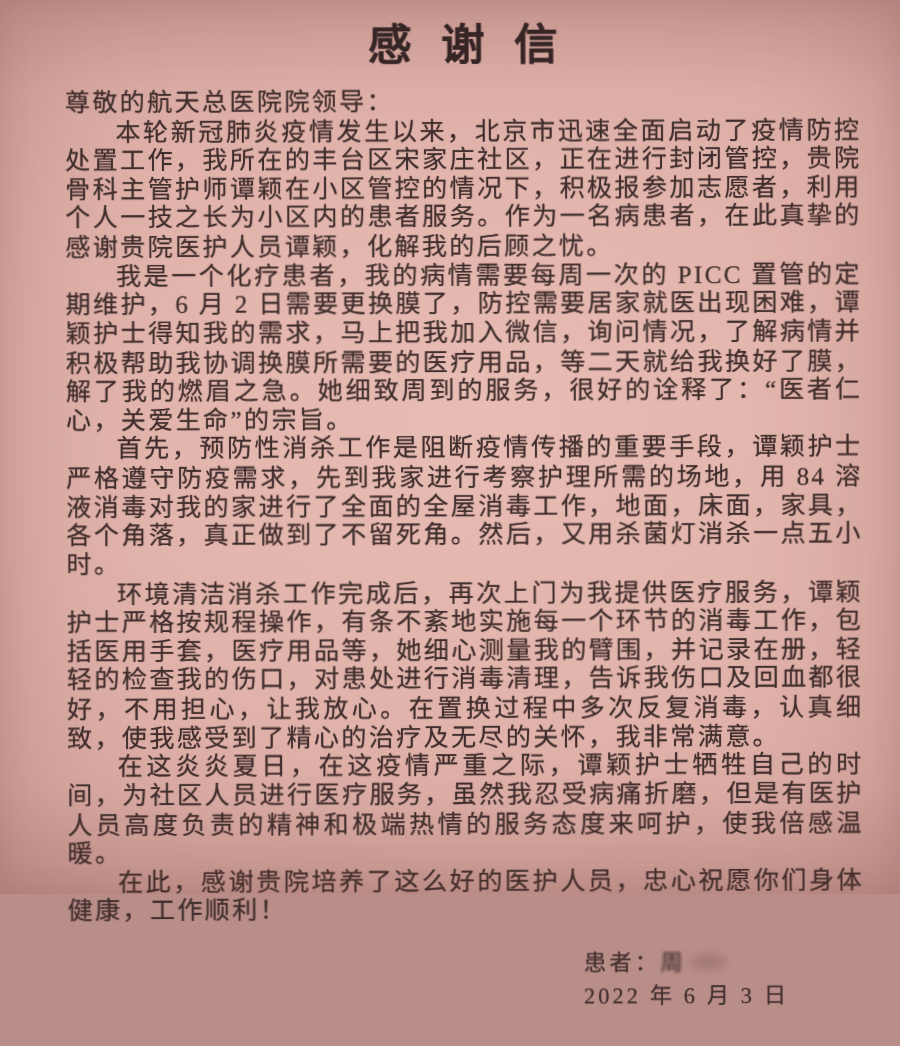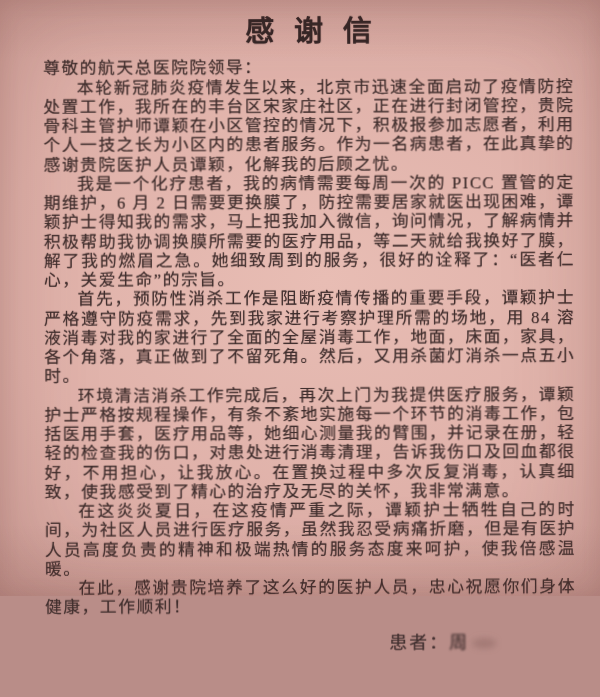--- a/index.html
+++ b/index.html
@@ -33,21 +33,21 @@
   .body-text{
     font-size:16.8px;line-height:19.25px;
     letter-spacing:1.5px;
     text-align:justify;
   }
   .body-text p{margin:0;}
   .salutation{text-indent:0;}
   .para{text-indent:2em;}
   .signature{
     margin:15px 0 0 344px;
-    font-size:18px;line-height:22.5px;letter-spacing:2px;
+    font-size:15px;line-height:22.5px;letter-spacing:2px;
     color:#413030;
   }
   .signature p{margin:0;white-space:nowrap;}
   .sig-name-value{filter:blur(0.9px);}
   .smudge{
     display:inline-block;width:24px;height:10px;margin-left:3px;
     border-radius:45%;
     background:rgba(112,76,72,.30);
     filter:blur(3px);
   }
@@ -69,17 +69,18 @@
       <p class="para">本轮新冠肺炎疫情发生以来，北京市迅速全面启动了疫情防控处置工作，我所在的丰台区宋家庄社区，正在进行封闭管控，贵院骨科主管护师谭颖在小区管控的情况下，积极报参加志愿者，利用个人一技之长为小区内的患者服务。作为一名病患者，在此真挚的感谢贵院医护人员谭颖，化解我的后顾之忧。</p>
       <p class="para">我是一个化疗患者，我的病情需要每周一次的 PICC 置管的定期维护，6 月 2 日需要更换膜了，防控需要居家就医出现困难，谭颖护士得知我的需求，马上把我加入微信，询问情况，了解病情并积极帮助我协调换膜所需要的医疗用品，等二天就给我换好了膜，解了我的燃眉之急。她细致周到的服务，很好的诠释了：“医者仁心，关爱生命”的宗旨。</p>
       <p class="para">首先，预防性消杀工作是阻断疫情传播的重要手段，谭颖护士严格遵守防疫需求，先到我家进行考察护理所需的场地，用 84 溶液消毒对我的家进行了全面的全屋消毒工作，地面，床面，家具，各个角落，真正做到了不留死角。然后，又用杀菌灯消杀一点五小时。</p>
       <p class="para">环境清洁消杀工作完成后，再次上门为我提供医疗服务，谭颖护士严格按规程操作，有条不紊地实施每一个环节的消毒工作，包括医用手套，医疗用品等，她细心测量我的臂围，并记录在册，轻轻的检查我的伤口，对患处进行消毒清理，告诉我伤口及回血都很好，不用担心，让我放心。在置换过程中多次反复消毒，认真细致，使我感受到了精心的治疗及无尽的关怀，我非常满意。</p>
       <p class="para">在这炎炎夏日，在这疫情严重之际，谭颖护士牺牲自己的时间，为社区人员进行医疗服务，虽然我忍受病痛折磨，但是有医护人员高度负责的精神和极端热情的服务态度来呵护，使我倍感温暖。</p>
       <p class="para">在此，感谢贵院培养了这么好的医护人员，忠心祝愿你们身体健康，工作顺利！</p>
     </div>
 
     <div class="signature">
       <p><span>患者：</span><span class="sig-name-value">周</span><span class="smudge"></span></p>
+      <p>2022 年 6 月 3 日</p>
     </div>
 
   </div>
   <div class="vignette"></div>
 </div>
 
 </body></html>

